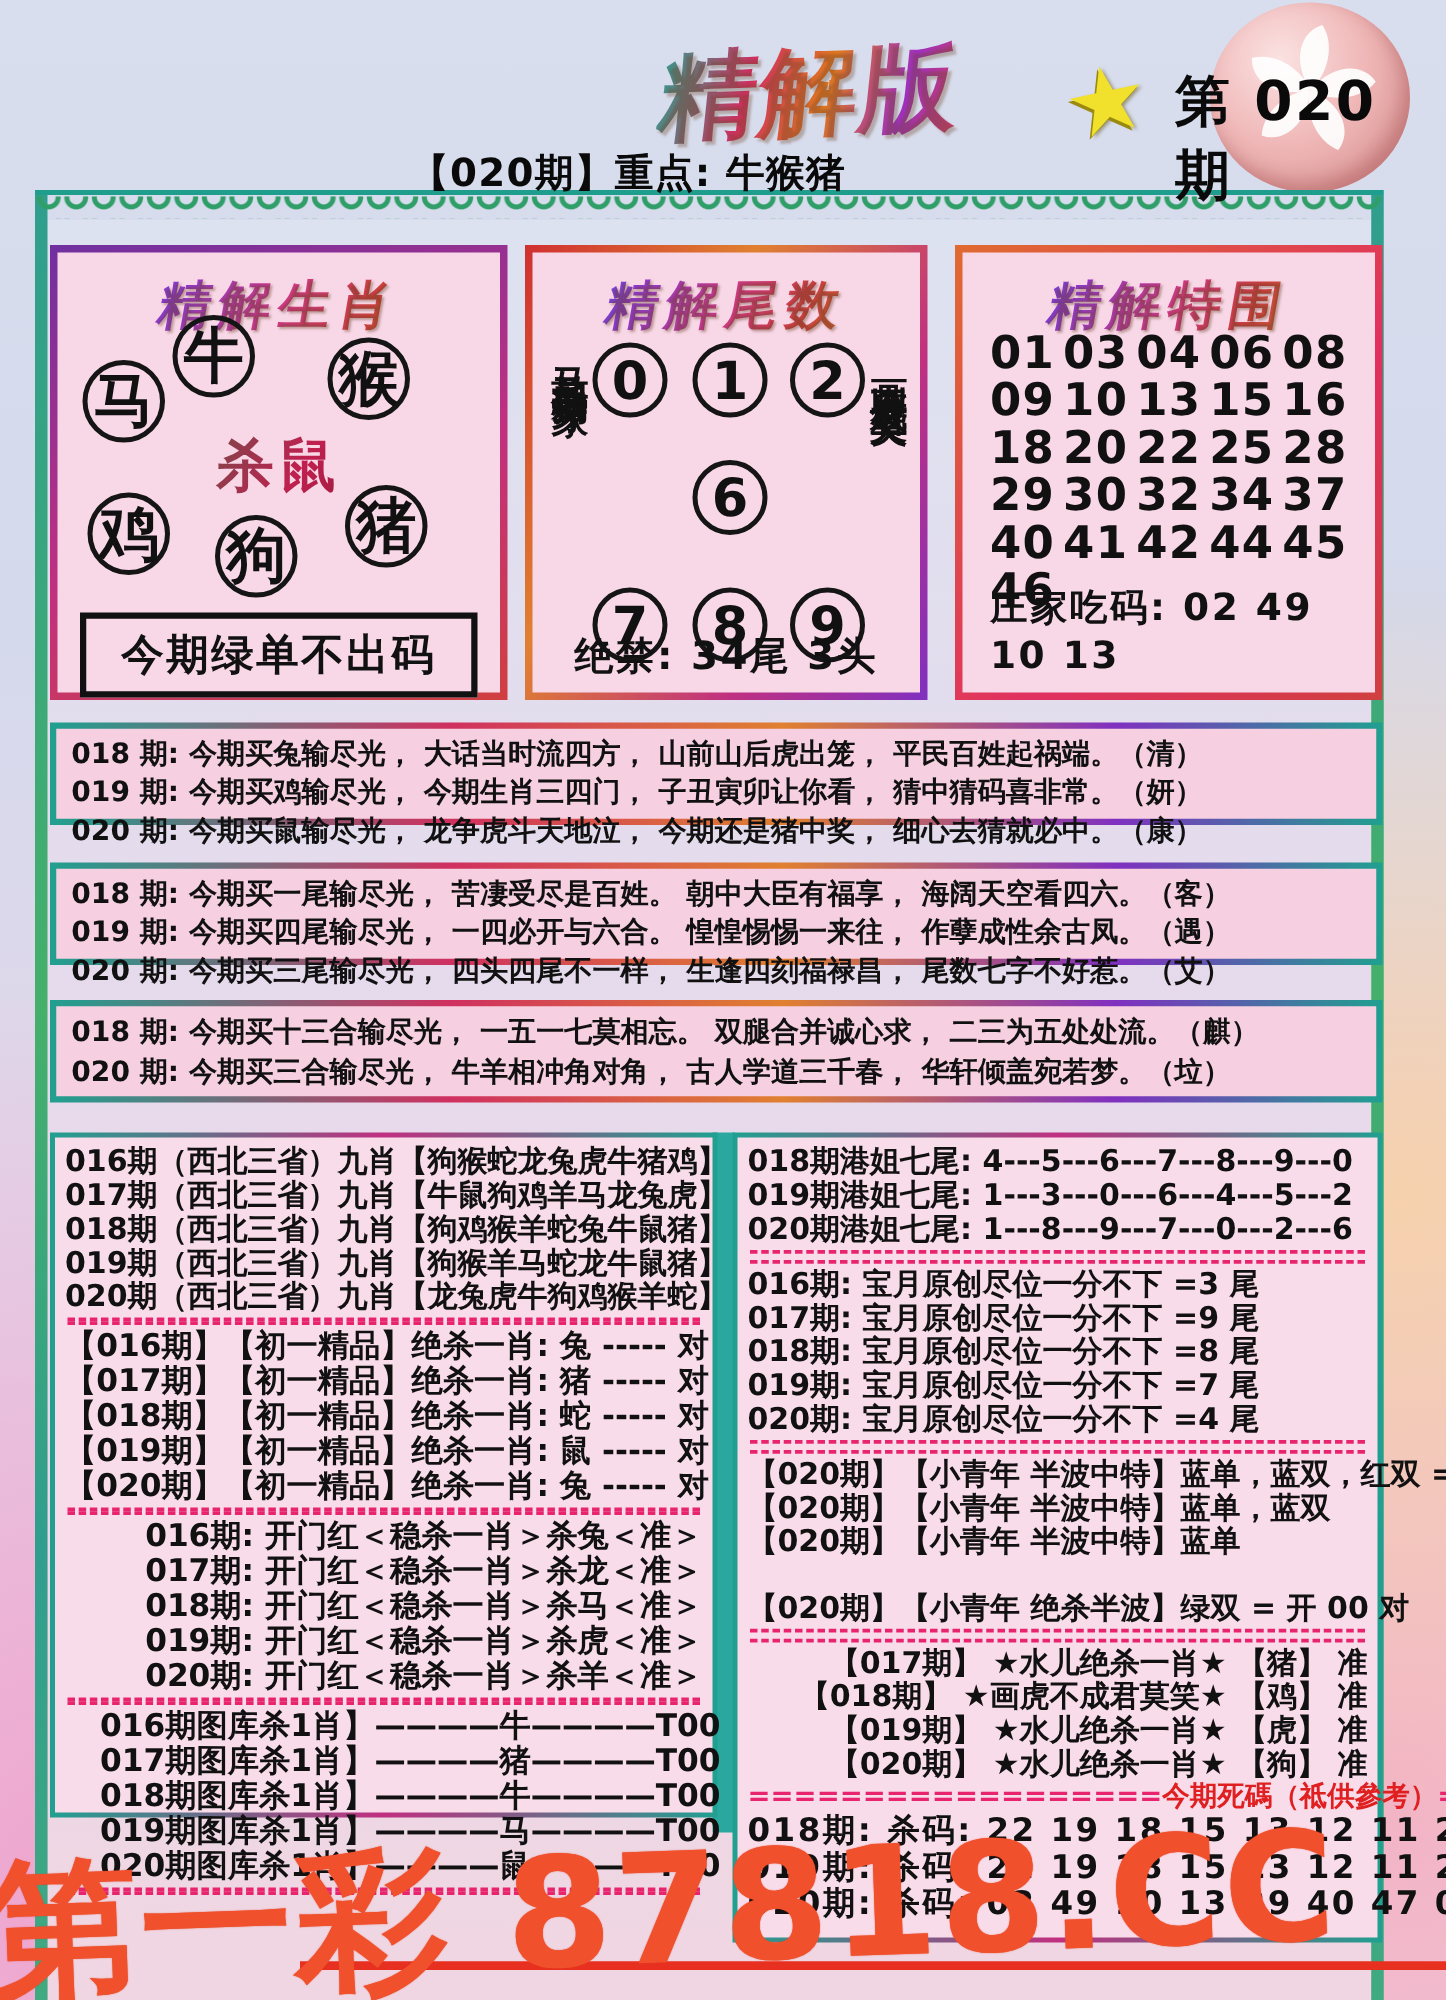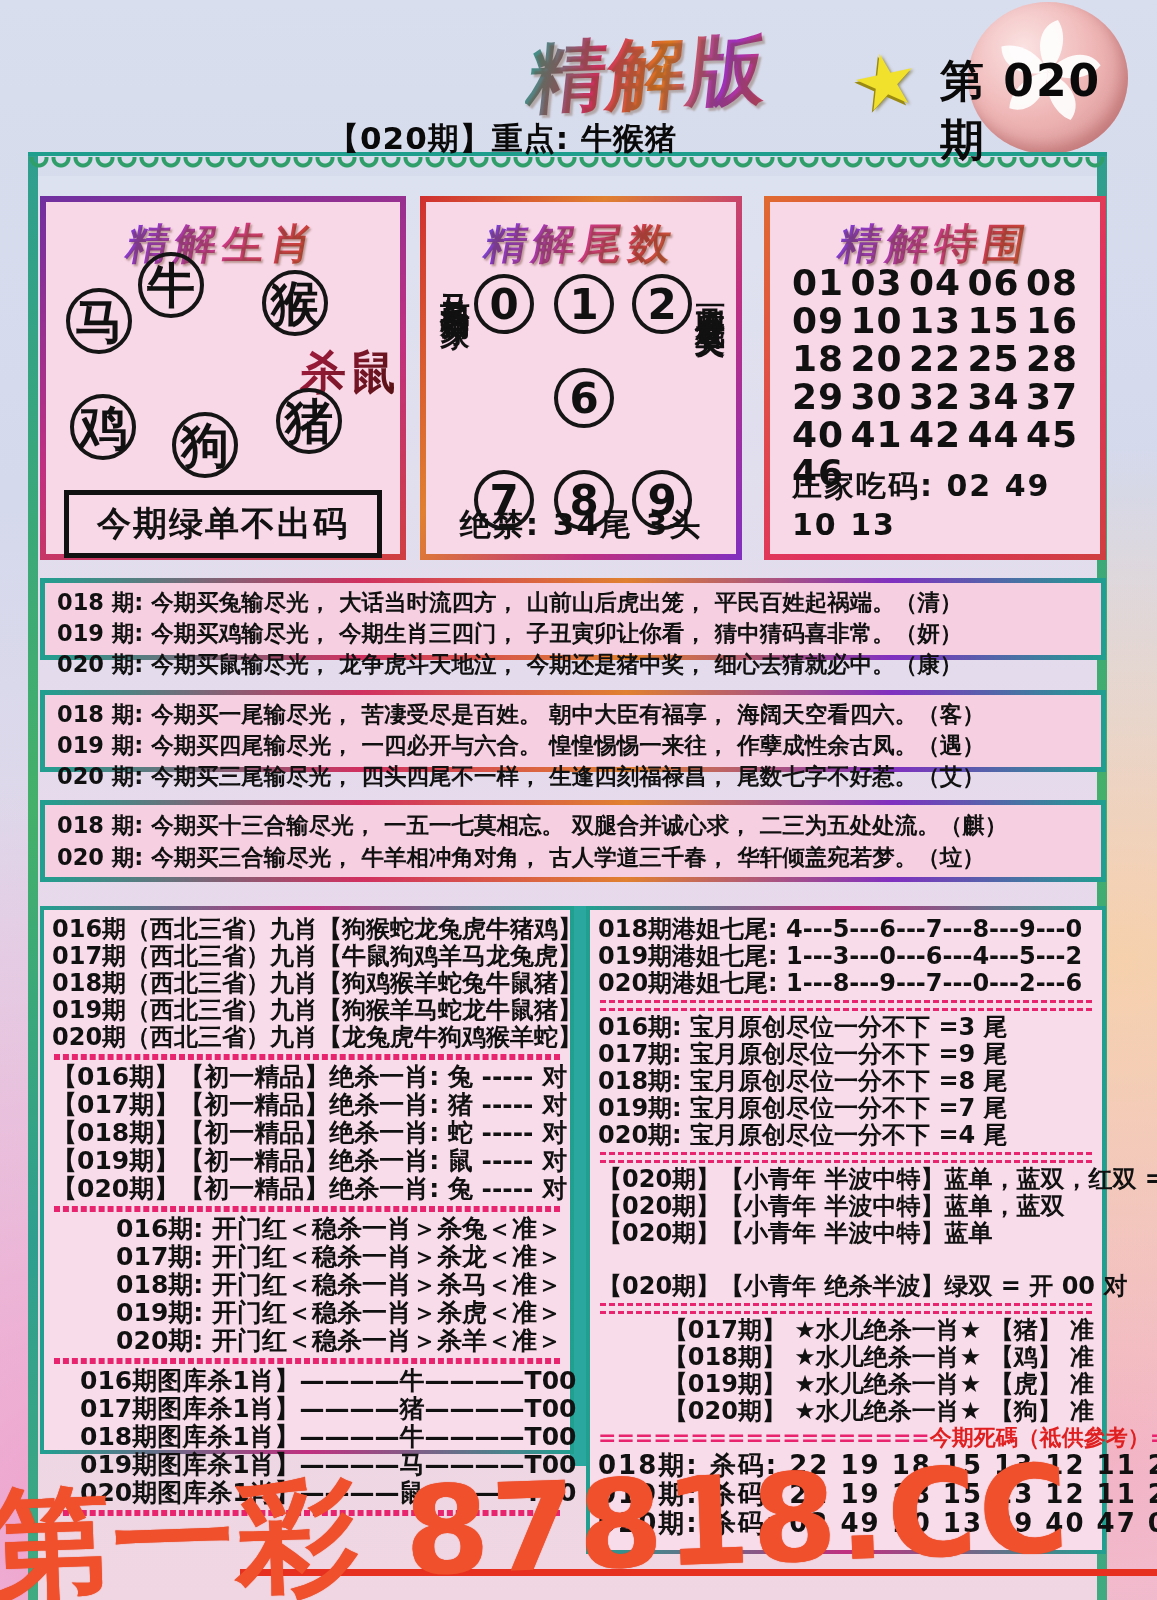--- a/index.html
+++ b/index.html
@@ -41,21 +41,21 @@
   .gb-tail{ left:420px; top:196px; width:322px; height:364px; background:linear-gradient(120deg,#d03030,#e08030 35%,#c03080 70%,#8030c0);}
   .gb-tewei{ left:764px; top:196px; width:342px; height:364px; background:linear-gradient(135deg,#e06a30,#e03060 60%,#d04040);}
   .fancy{ font-weight:900; transform:skewX(-10deg);
     background:linear-gradient(105deg,#2f6ed0 0%,#8a3ad0 25%,#d03a8a 50%,#d04040 70%,#c8a030 100%);
     -webkit-background-clip:text; background-clip:text; color:transparent;
     text-shadow:2px 2px 2px rgba(100,60,30,.4); }
   .box-title{ position:absolute; top:14px; width:100%; text-align:center; font-size:42px; letter-spacing:6px;}
   
   .zo{ position:absolute; width:66px; height:66px; border:4px solid #151515; border-radius:50%;
     display:flex; align-items:center; justify-content:center; font-size:48px; line-height:1;}
-  .kill-text{ position:absolute; left:0; width:100%; top:140px; text-align:right; font-size:46px; letter-spacing:4px;
+  .kill-text{ position:absolute; left:0; width:100%; top:140px; text-align:center; font-size:46px; letter-spacing:4px;
     background:linear-gradient(120deg,#208040,#c02050 55%,#501010); -webkit-background-clip:text; background-clip:text; color:transparent;}
   .zo-note{ position:absolute; left:18px; right:18px; top:288px; border:5px solid #111; background:#f8d7e7;
     text-align:center; font-size:34px; padding:6px 0; letter-spacing:2px;}
   
   .vert{ position:absolute; writing-mode:vertical-rl; text-orientation:upright; font-size:30px; letter-spacing:4px; top:68px;}
   .vert.lft{ left:8px; } .vert.rgt{ right:6px; top:78px;}
   .nc{ position:absolute; width:60px; height:60px; border:4px solid #151515; border-radius:50%;
     display:flex; align-items:center; justify-content:center; font-size:42px;}
   .tail-bottom{ position:absolute; bottom:8px; width:100%; text-align:center; font-size:31px; letter-spacing:2px;}
   
@@ -277,21 +277,21 @@
       <div class="ln">019期:  宝月原创尽位一分不下 =7 尾</div>
       <div class="ln">020期:  宝月原创尽位一分不下 =4 尾</div>
       <div class="sep"></div>
       <div class="ln">【020期】【小青年 半波中特】蓝单，蓝双，红双 === 开</div>
       <div class="ln">【020期】【小青年 半波中特】蓝单，蓝双</div>
       <div class="ln">【020期】【小青年 半波中特】蓝单</div>
       <div class="spacer"></div>
       <div class="ln">【020期】【小青年 绝杀半波】绿双 = 开 00 对</div>
       <div class="sep"></div>
       <div class="ln ctr">【017期】 ★水儿绝杀一肖★ 【猪】 准</div>
-      <div class="ln ctr">【018期】 ★水儿绝杀一肖★ 【鸡】 准</div>
+      <div class="ln ctr">【018期】 ★画虎不成君莫笑★ 【鸡】 准</div>
       <div class="ln ctr">【019期】 ★水儿绝杀一肖★ 【虎】 准</div>
       <div class="ln ctr">【020期】 ★水儿绝杀一肖★ 【狗】 准</div>
       <div class="sima">
         <span class="eq">==================</span><span class="red">今期死碼（祗供參考）</span><span class="eq">==============</span>
       </div>
       <div class="shama-line">018期:  杀码:  22 19 18 15 13 12 11 25 31 40</div>
       <div class="shama-line">019期:  杀码:  22 19 18 15 13 12 11 25 31 40</div>
       <div class="shama-line">020期:  杀码:  02 49 10 13 29 40 47 09 23 27</div>
     </div>
   </div>

